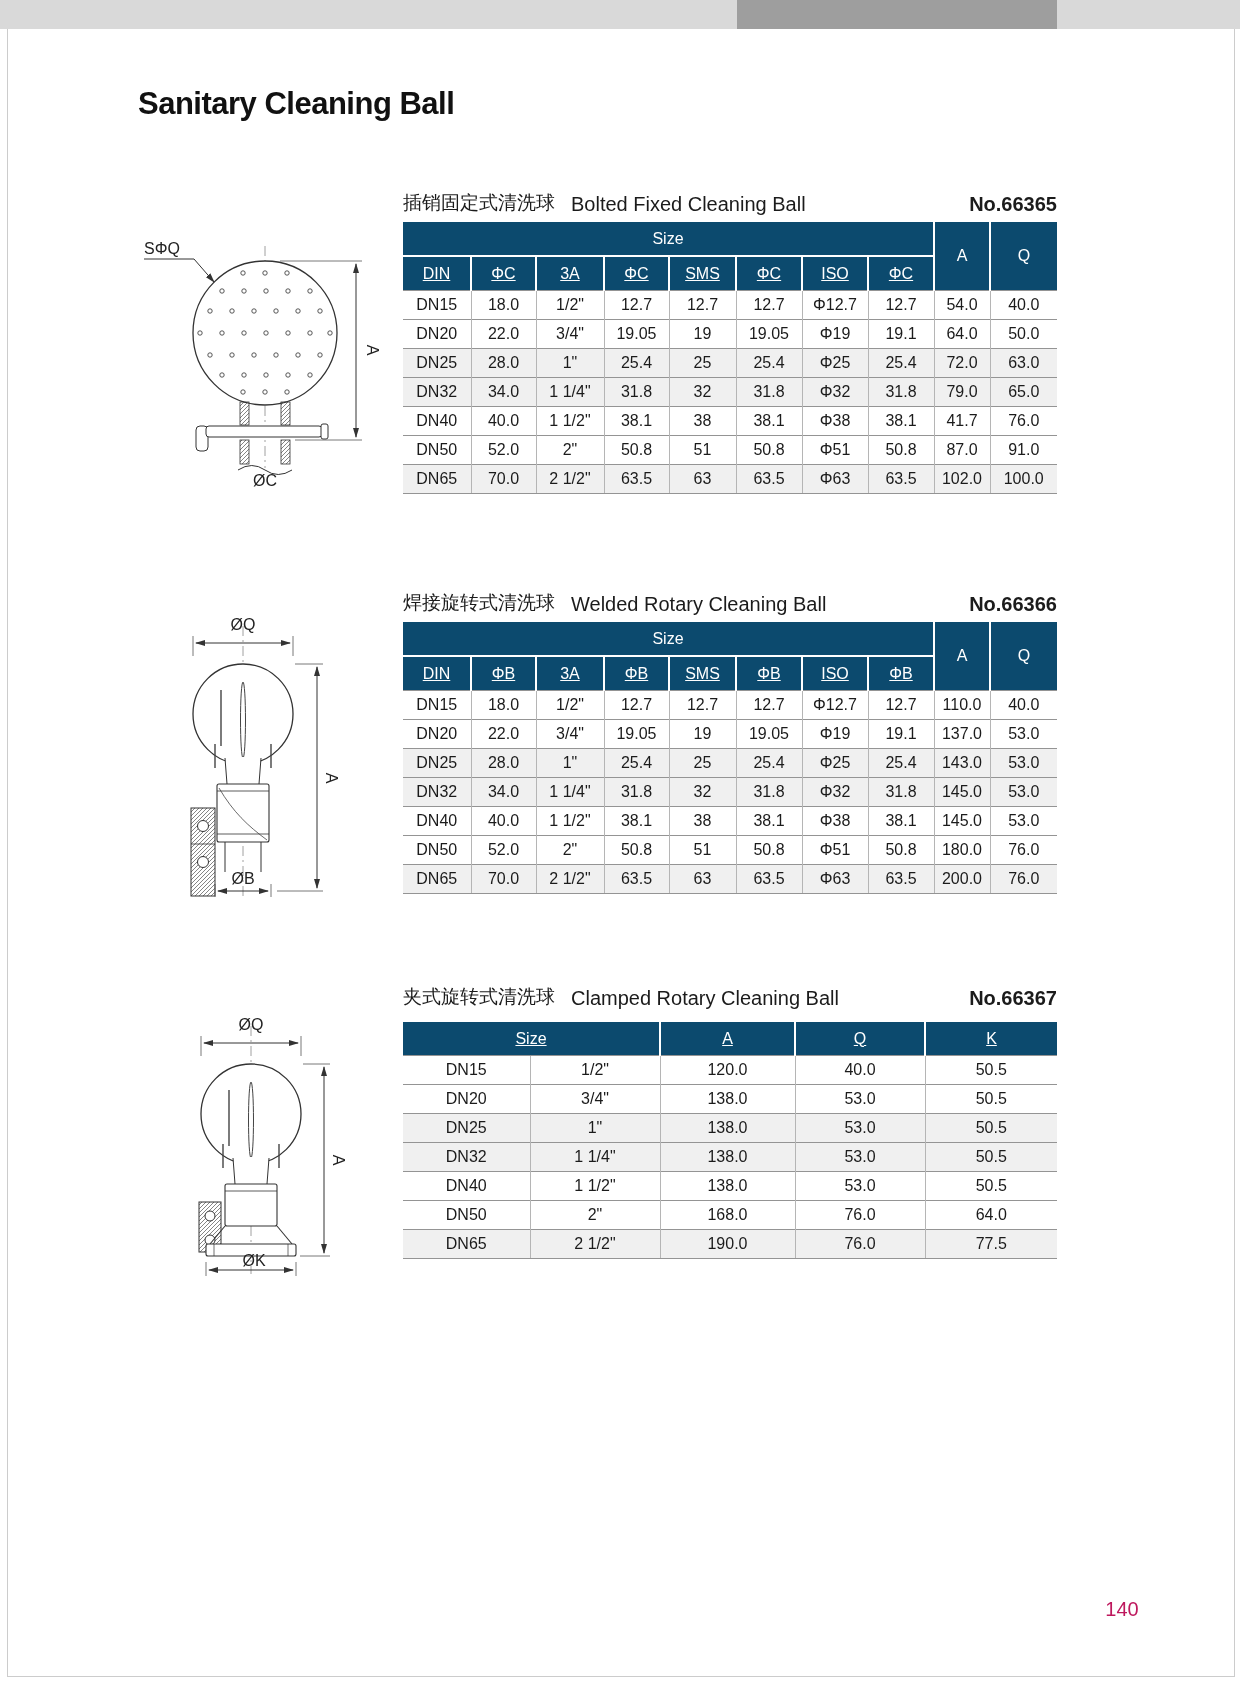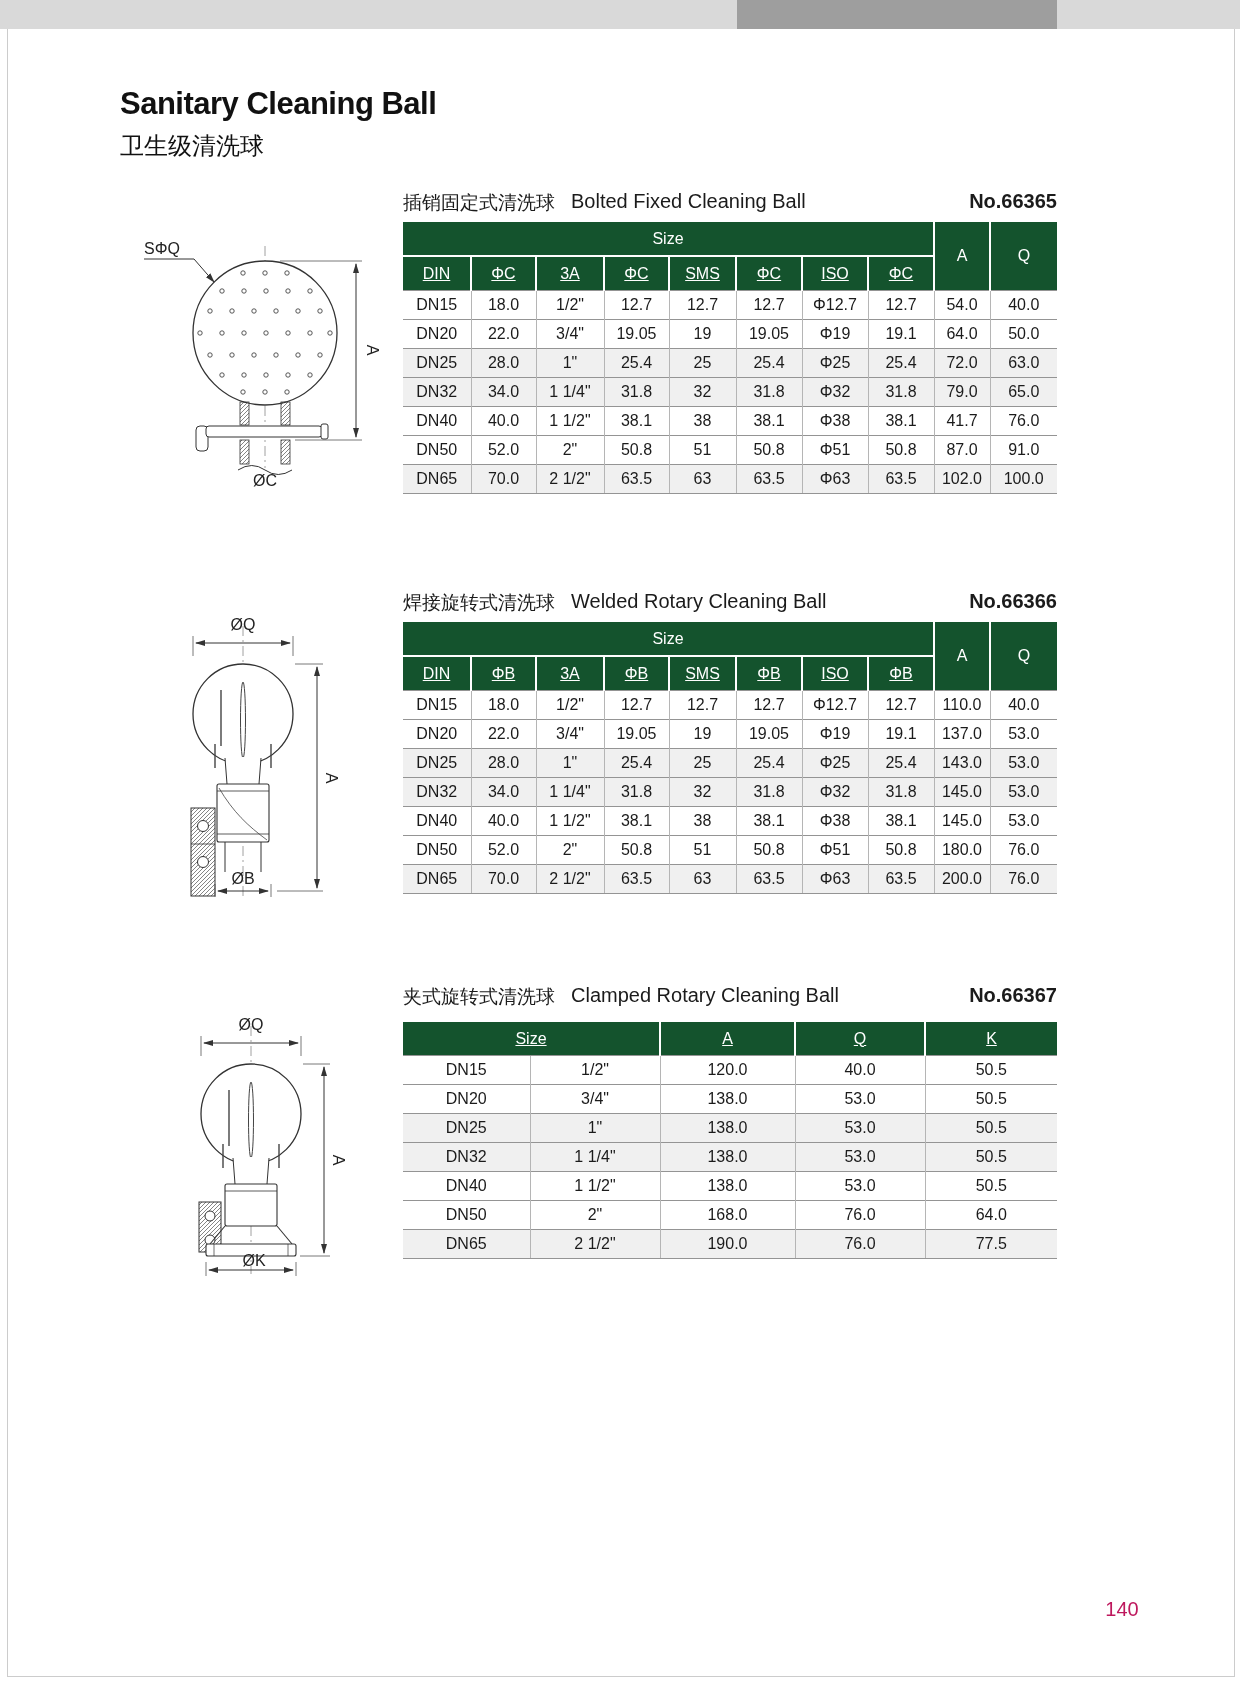--- a/index.html
+++ b/index.html
@@ -7,31 +7,31 @@
     width:1240px;height:1683px;position:relative;background:#ffffff;
     font-family:"Liberation Sans",sans-serif;color:#1b1b1b;overflow:hidden;
   }
   
   .page-frame{position:absolute;left:7px;top:0;width:1226px;height:1676px;
     border:1px solid #cccccc;border-top:none;}
   .top-bar{position:absolute;left:0;top:0;width:1240px;height:29px;background:#d9d9d9;}
   .top-bar-dark{position:absolute;left:737px;top:0;width:320px;height:29px;background:#9e9e9e;}
 
   .main-title-block{position:absolute;left:120px;top:86px;}
-  .main-title{font-size:31px;font-weight:bold;letter-spacing:-0.5px;color:#111;}
+  .main-title{font-size:31px;font-weight:bold;letter-spacing:-0.5px;color:#111;margin-left:18px;}
   .main-subtitle{font-size:24px;margin-top:8px;color:#111;}
 
-  .section-title{position:absolute;left:403px;width:654px;display:flex;align-items:flex-start;}
+  .section-title{position:absolute;left:403px;width:654px;display:flex;align-items:flex-end;}
   .st-zh{font-size:19px;}
   .st-en{font-size:20px;margin-left:16px;}
   .st-no{font-size:20px;font-weight:bold;margin-left:auto;}
 
   table.spec{position:absolute;left:403px;width:654px;border-collapse:collapse;
     table-layout:fixed;font-size:16px;}
-  table.spec th{background:#14532d;color:#ffffff;font-weight:normal;text-align:center;
+  table.spec th{background:#0c4a6e;color:#ffffff;font-weight:normal;text-align:center;
     padding:0;}
   table.spec thead tr.r1 th{height:33px;}
   table.spec thead tr.r2 th{height:33px;text-decoration:underline;}
   table.spec thead th + th{border-left:2px solid #ffffff;}
   table.spec thead .size-span{border-bottom:2px solid #ffffff;}
   table.spec td{height:28px;text-align:center;vertical-align:middle;
     border-top:1px solid #949494;border-left:1px solid #b5b5b5;padding:0;}
   table.spec td:first-child{border-left:none;}
   table.spec tbody tr:last-child td{border-bottom:1px solid #949494;}
   table.spec tbody tr:nth-child(3) td,
@@ -57,21 +57,20 @@
 </head>
 <body>
 
 <div class="page-frame"></div>
 <div class="top-bar">
   <div class="top-bar-dark"></div>
 </div>
 
 <div class="main-title-block">
   <div class="main-title">Sanitary Cleaning Ball</div>
-  <div class="main-subtitle">卫生级清洗球</div>
 </div>
 
 <div class="section-title" id="sec-title-1">
   <span class="st-zh">插销固定式清洗球</span>
   <span class="st-en">Bolted Fixed Cleaning Ball</span>
   <span class="st-no">No.66365</span>
 </div>
 
 <div class="drawing" id="drawing-1">
 <svg width="260" height="262" viewBox="0 0 260 262">

